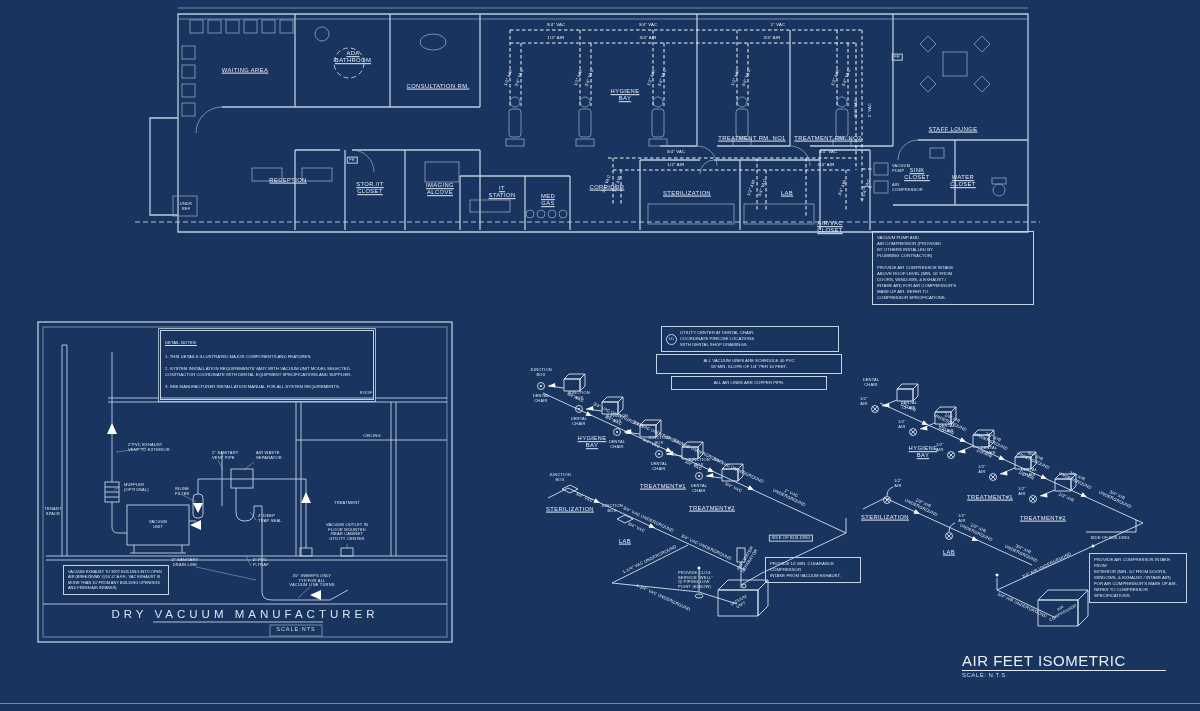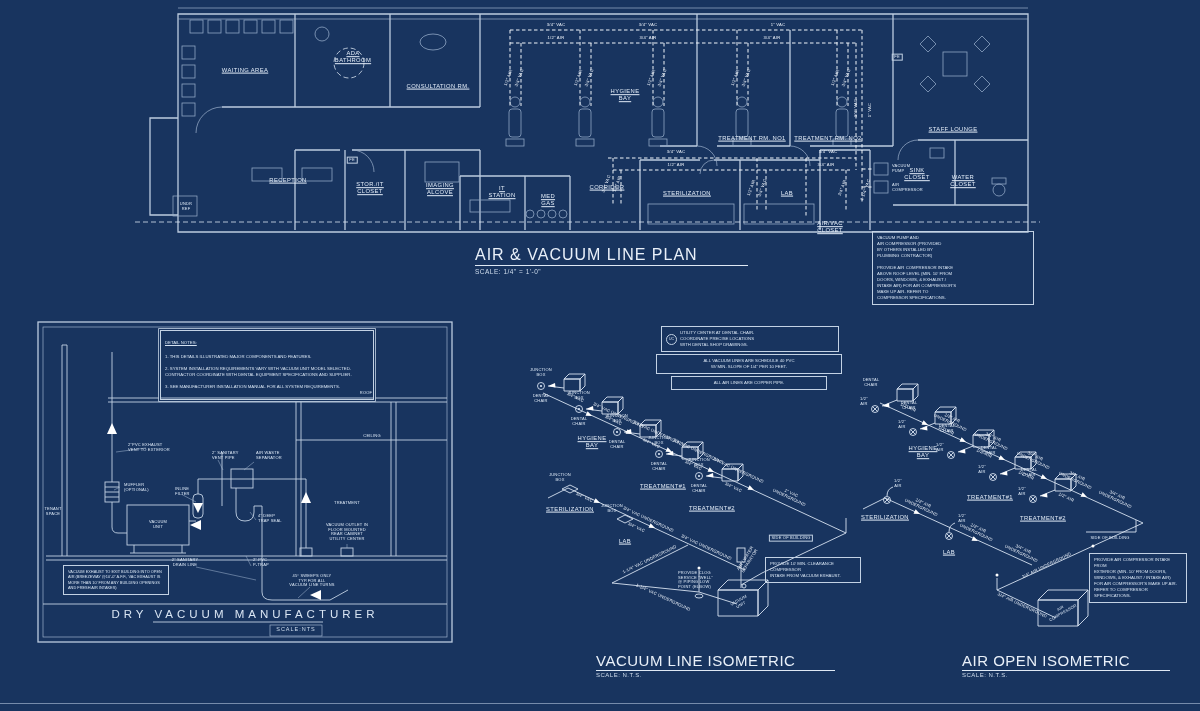--- a/index.html
+++ b/index.html
@@ -493,24 +493,20 @@
 UNDERGROUND</span>
       <span class="lab pipe" style="left: 1022px; top: 552px; transform: translate(-50%, -50%) rotate(25deg);">3/4" AIR
 UNDERGROUND</span>
       <span class="lab pipe" style="left: 1047px; top: 566px; transform: translate(-50%, -50%) rotate(-26deg);">3/4" AIR UNDERGROUND</span>
       <span class="lab pipe" style="left: 1022px; top: 606px; transform: translate(-50%, -50%) rotate(25deg);">3/4" AIR UNDERGROUND</span>
       <span class="lab tiny" style="left: 1062px; top: 611px; transform: translate(-50%, -50%) rotate(-30deg);">AIR
 COMPRESSOR</span>
       <span class="lab tiny" style="left: 1110px; top: 538px; transform: translate(-50%, -50%);">SIDE OF BUILDING</span>
     </div>
 
-  <div class="ttl" style="left:475px;top:246px;">
-    <div class="utitle" style="font-size:16px;letter-spacing:1px;padding-right:50px;">AIR &amp; VACUUM LINE  PLAN</div>
-    <div class="scale" style="margin-top:2px;">SCALE: 1/4" = 1'-0"</div>
-  </div>
 
   <div class="note" style="left:872px;top:231px;width:152px;">VACUUM PUMP AND
 AIR COMPRESSOR (PROVIDED
 BY OTHERS INSTALLED BY
 PLUMBING CONTRACTOR)
 
 PROVIDE AIR COMPRESSOR INTAKE
 ABOVE ROOF LEVEL (MIN. 10' FROM
 DOORS, WINDOWS, &amp; EXHAUST /
 INTAKE AIR) FOR AIR COMPRESSOR'S
@@ -544,22 +540,18 @@
   <div class="note" style="left:671px;top:376px;width:146px;text-align:center;">ALL AIR LINES ARE COPPER PIPE.</div>
   <div class="note" style="left:765px;top:557px;width:86px;">PROVIDE 10' MIN. CLEARANCE COMPRESSOR
 INTAKE FROM VACUUM EXHAUST.</div>
 
   <div class="note" style="left:1089px;top:553px;width:88px;">PROVIDE AIR COMPRESSOR INTAKE FROM
 EXTERIOR (MIN. 10' FROM DOORS,
 WINDOWS, &amp; EXHAUST / INTAKE AIR)
 FOR AIR COMPRESSOR'S MAKE UP AIR.
 REFER TO COMPRESSOR SPECIFICATIONS.</div>
 
-  <div class="ttl" style="left:596px;top:652px;">
-    <div class="utitle" style="font-size:15px;letter-spacing:.5px;padding-right:40px;">VACUUM LINE  ISOMETRIC</div>
+  <div class="ttl" style="left:962px;top:652px;">
+    <div class="utitle" style="font-size:15px;letter-spacing:.5px;padding-right:40px;">AIR FEET  ISOMETRIC</div>
     <div class="scale" style="font-size:6px;margin-top:1px;">SCALE: N.T.S.</div>
   </div>
-  <div class="ttl" style="left:962px;top:652px;">
-    <div class="utitle" style="font-size:15px;letter-spacing:.5px;padding-right:40px;">AIR OPEN  ISOMETRIC</div>
-    <div class="scale" style="font-size:6px;margin-top:1px;">SCALE: N.T.S.</div>
-  </div>
 
 </div>
 
 </body></html>

